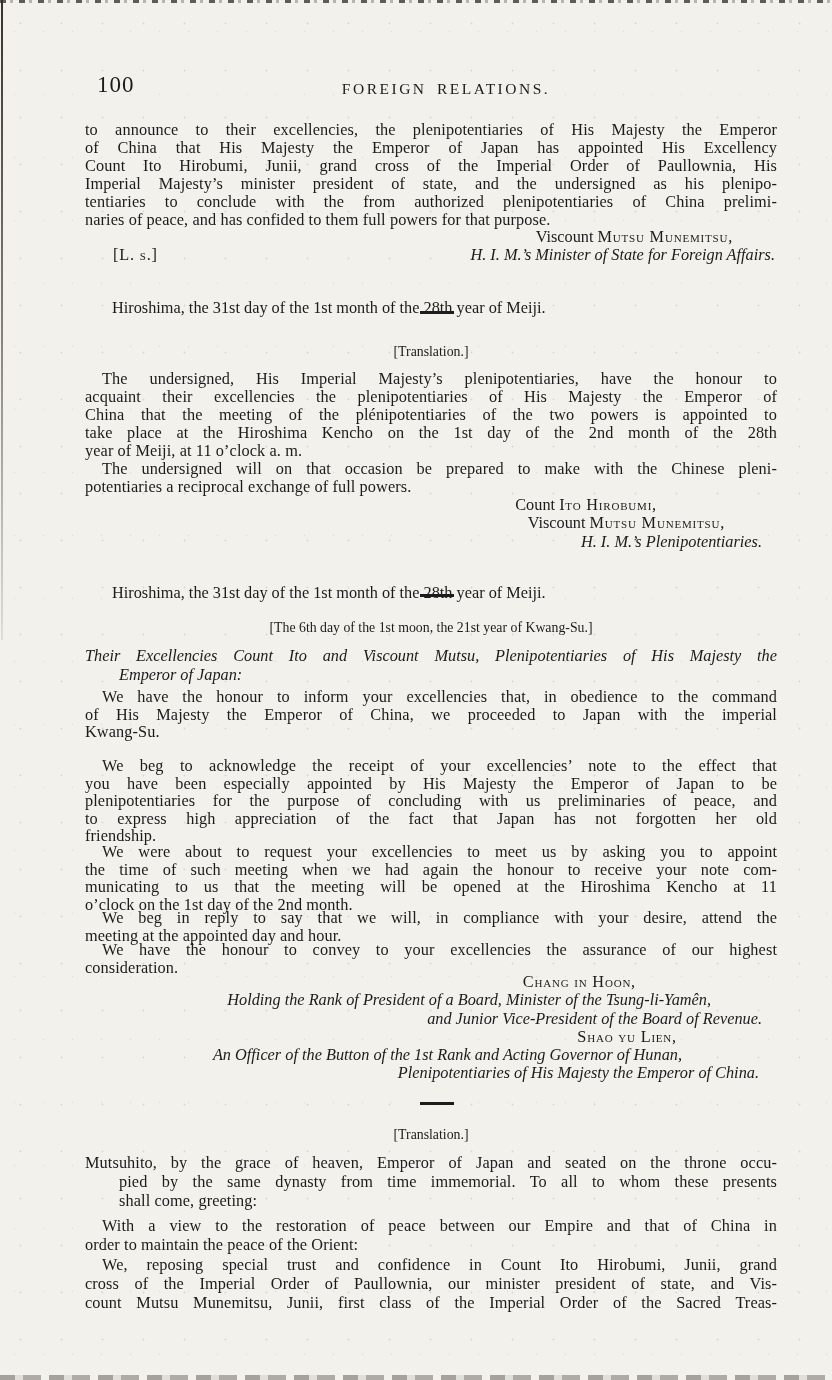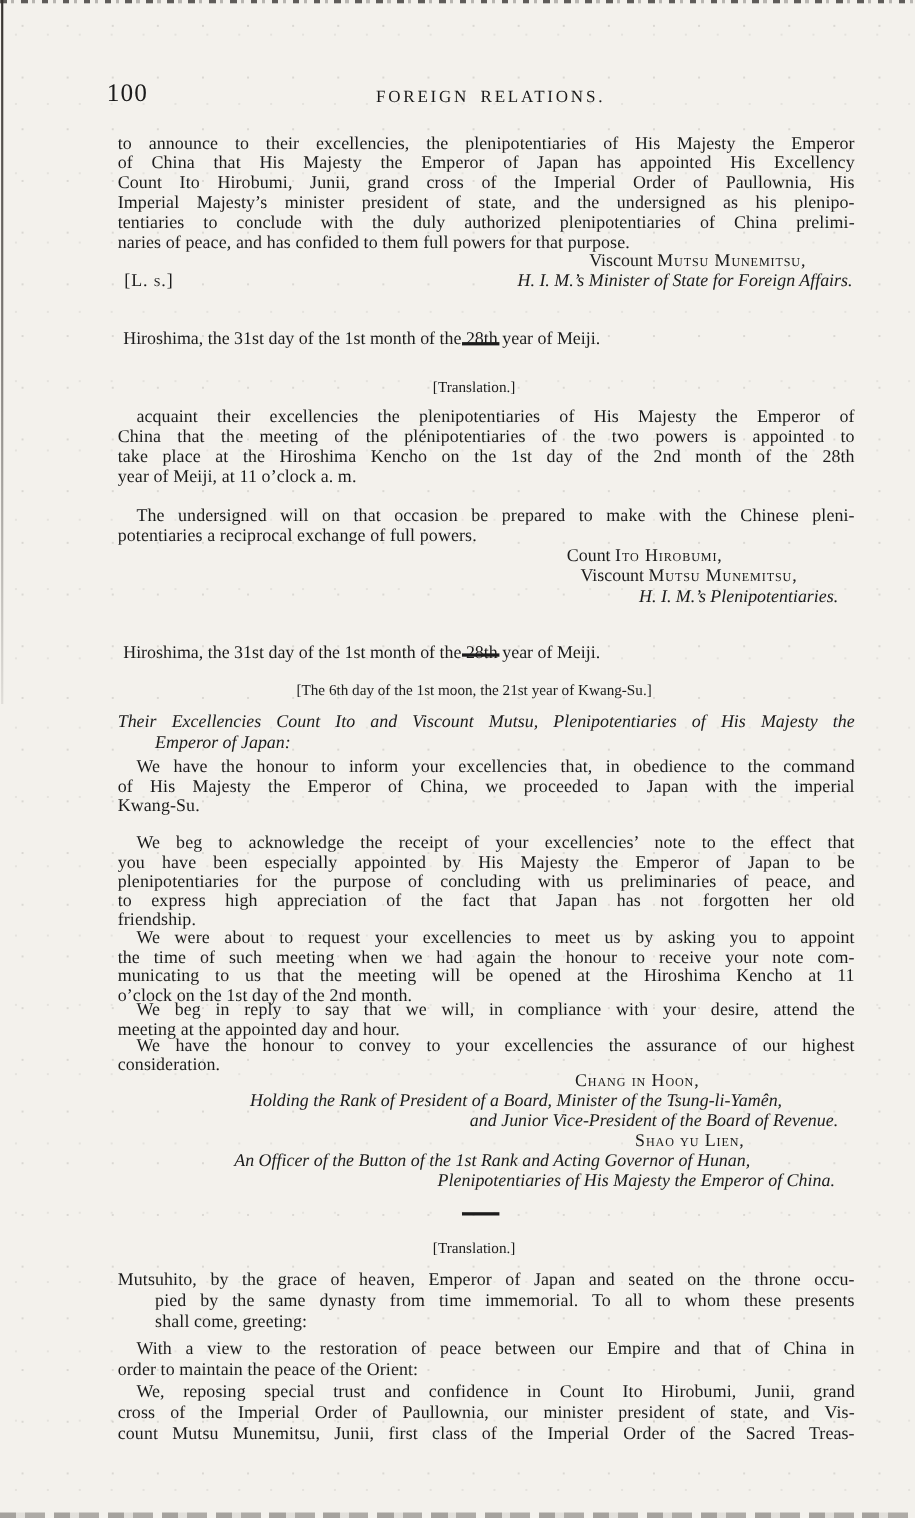--- a/index.html
+++ b/index.html
@@ -20,21 +20,21 @@
     background:linear-gradient(180deg,#35312e 0%, rgba(53,49,46,.6) 50%, rgba(53,49,46,.1) 100%);}
   .edge-bottom{position:absolute;bottom:0;left:0;width:100%;height:5px;
     background:repeating-linear-gradient(90deg, rgba(70,66,62,.45) 0 15px, rgba(70,66,62,.1) 15px 23px, rgba(70,66,62,.4) 23px 41px, transparent 41px 49px);}
   .abs{position:absolute;left:85px;width:692px;}
   .pagenum{position:absolute;left:97px;top:72px;font-size:23px;letter-spacing:1px;}
   .rtitle{position:absolute;left:60px;top:80px;width:772px;text-align:center;
     font-size:15.5px;letter-spacing:2.5px;word-spacing:4px;}
   .body{font-size:16.3px;line-height:18px;letter-spacing:.1px;}
   .lh17 .ln{line-height:17.6px;}
   .lh19 .ln{line-height:19px;}
-  .lines .ln{text-align:justify;text-align-last:justify;margin-left:22px;}
+  .lines .ln{text-align:justify;text-align-last:justify;}
   .lines .ln.last{text-align-last:left;}
   .lines.jall .ln.last{text-align-last:justify;}
   .ind .ln:first-child{padding-left:17px;}
   .hang .ln + .ln{padding-left:34px;}
   .it{font-style:italic;}
   .sc{font-variant:small-caps;letter-spacing:.8px;}
   .seal{position:absolute;left:113px;font-size:16.3px;margin-top:16px;}
   .sig{text-align:right;font-size:16.3px;}
   .sig .sigline{line-height:18.3px;}
   .dateline{font-size:16.3px;padding-left:27px;line-height:18px;margin-top:33px;}
@@ -51,37 +51,38 @@
   <div class="edge-bottom"></div>
 
   <div class="pagenum">100</div>
   <div class="rtitle">FOREIGN RELATIONS.</div>
 
   <div class="abs lines body" style="top:121px">
       <div class="ln">to announce to their excellencies, the plenipotentiaries of His Majesty the Emperor</div>
       <div class="ln">of China that His Majesty the Emperor of Japan has appointed His Excellency</div>
       <div class="ln">Count Ito Hirobumi, Junii, grand cross of the Imperial Order of Paullownia, His</div>
       <div class="ln">Imperial Majesty’s minister president of state, and the undersigned as his plenipo-</div>
-      <div class="ln">tentiaries to conclude with the duly authorized plenipotentiaries of China prelimi-</div>
+      <div class="ln">tentiaries to conclude with the from authorized plenipotentiaries of China prelimi-</div>
       <div class="ln last">naries of peace, and has confided to them full powers for that purpose.</div>
     </div>
 
   <div class="seal" style="top:229px"><span class="sc">[L. s.]</span></div>
 
   <div class="abs sig" style="top:228px">
     <div class="sigline" style="padding-right:44px"><span>Viscount </span><span class="sc">Mutsu Munemitsu,</span></div>
     <div class="sigline it" style="padding-right:2px">H. I. M.’s Minister of State for Foreign Affairs.</div>
   </div>
 
   <div class="abs dateline" style="top:266px">Hiroshima, the 31st day of the 1st month of the 28th year of Meiji.</div>
 
   <div class="rule" style="top:311px"></div>
 
   <div class="abs chead" style="top:344px">[Translation.]</div>
   <div class="abs lines body ind" style="top:370px">
+      <div class="ln">The undersigned, His Imperial Majesty’s plenipotentiaries, have the honour to</div>
       <div class="ln">acquaint their excellencies the plenipotentiaries of His Majesty the Emperor of</div>
       <div class="ln">China that the meeting of the plénipotentiaries of the two powers is appointed to</div>
       <div class="ln">take place at the Hiroshima Kencho on the 1st day of the 2nd month of the 28th</div>
       <div class="ln last">year of Meiji, at 11 o’clock a. m.</div>
     </div>
   <div class="abs lines body ind" style="top:460px">
       <div class="ln">The undersigned will on that occasion be prepared to make with the Chinese pleni-</div>
       <div class="ln last">potentiaries a reciprocal exchange of full powers.</div>
     </div>
 

